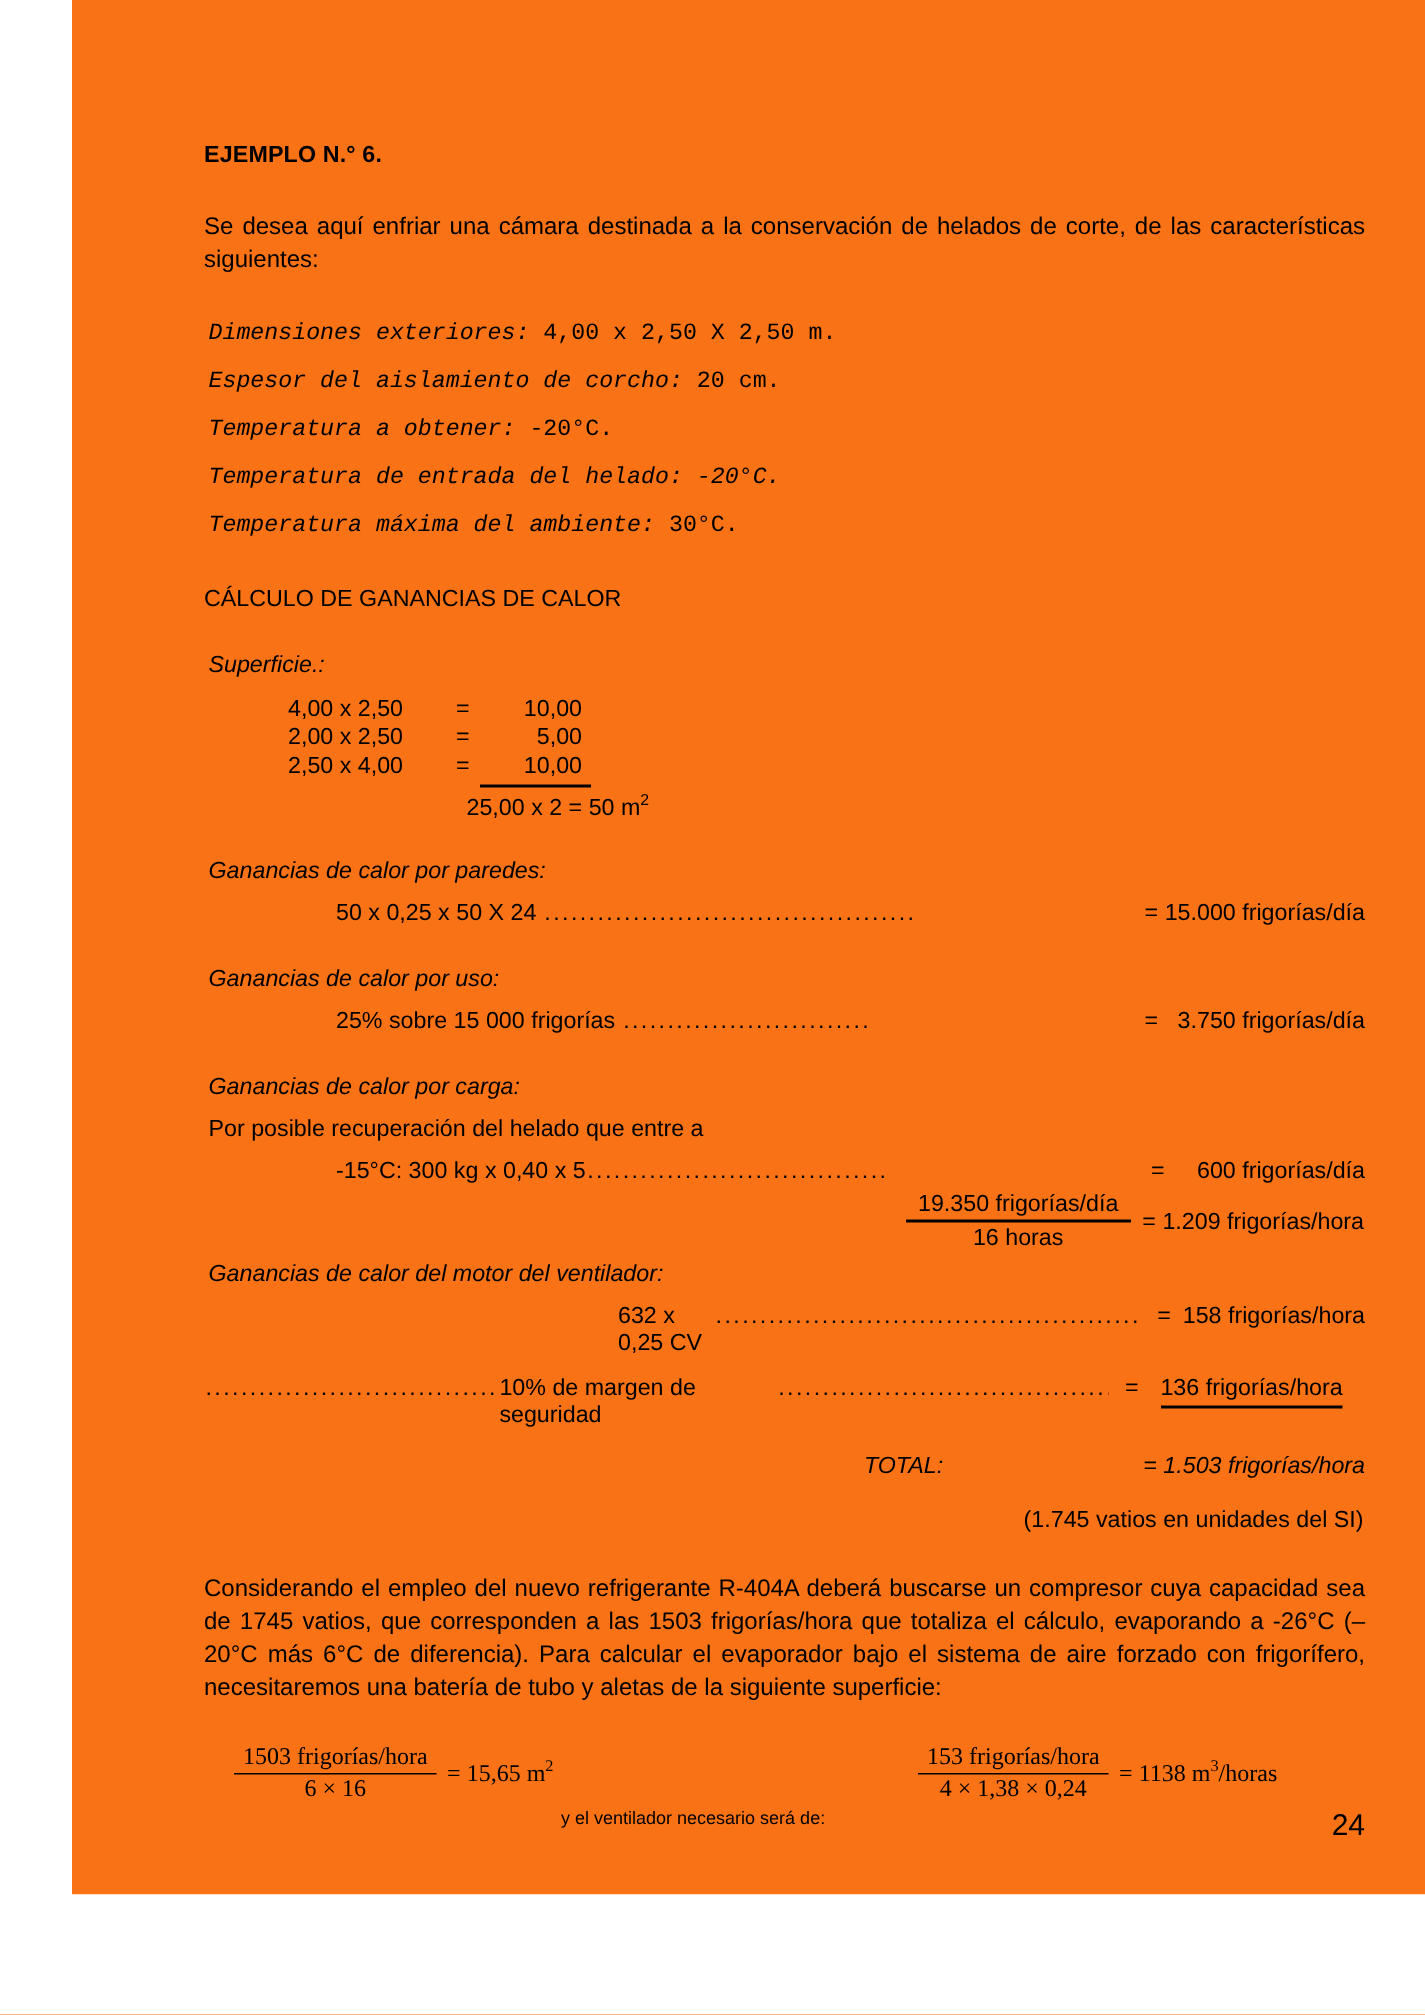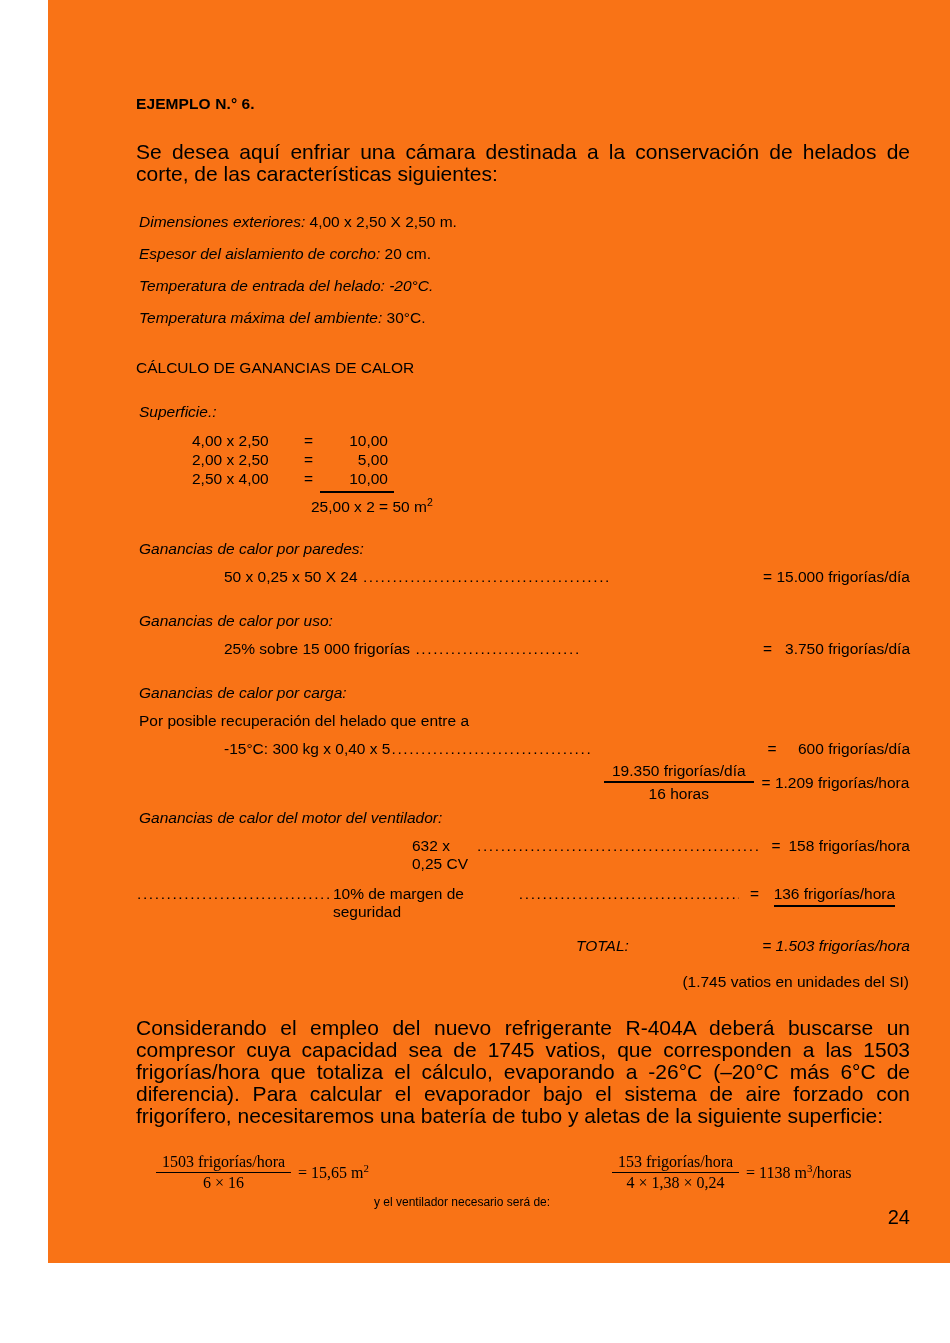--- a/index.html
+++ b/index.html
@@ -24,28 +24,28 @@
   }
   .content { position: relative; width: 774px; }
 
   h1.doc-title {
     font-size: 15.5px;
     font-weight: bold;
     margin: 0 0 28px 0;
     letter-spacing: .1px;
   }
   p.para {
-    font-size: 21px;
+    font-size: 16px;
     line-height: 22px;
     margin: 0 0 26px 0;
     text-align: justify;
   }
   p.para.last { margin-bottom: 0; }
 
-  .spec-list { margin: 0 0 30px 0; }
+  .spec-list { margin: 0 0 30px 0; font-family: Liberation Mono, monospace; }
   .spec {
     font-size: 15.5px;
     line-height: 22px;
     margin: 0 0 10px 0;
     padding-left: 3px;
   }
   .spec:last-child { margin-bottom: 0; }
   .spec i { font-style: italic; }
   .spec.all-italic { font-style: italic; }
 
@@ -204,20 +204,23 @@
     <h1 class="doc-title">EJEMPLO N.° 6.</h1>
 
     <p class="para">Se desea aquí enfriar una cámara destinada a la conservación de helados de corte, de las características siguientes:</p>
 
     <div class="spec-list">
       <div class="spec">
         <i>Dimensiones exteriores:</i><span> 4,00 x 2,50 X 2,50 m.</span>
       </div>
       <div class="spec">
         <i>Espesor del aislamiento de corcho:</i><span> 20 cm.</span>
+      </div>
+      <div class="spec">
+        <i>Temperatura a obtener:</i><span> -20°C.</span>
       </div>
       <div class="spec all-italic">
         <span>Temperatura de entrada del helado: -20°C.</span>
       </div>
       <div class="spec">
         <i>Temperatura máxima del ambiente:</i><span> 30°C.</span>
       </div>
     </div>
 
     <div class="section-head">CÁLCULO DE GANANCIAS DE CALOR</div>

